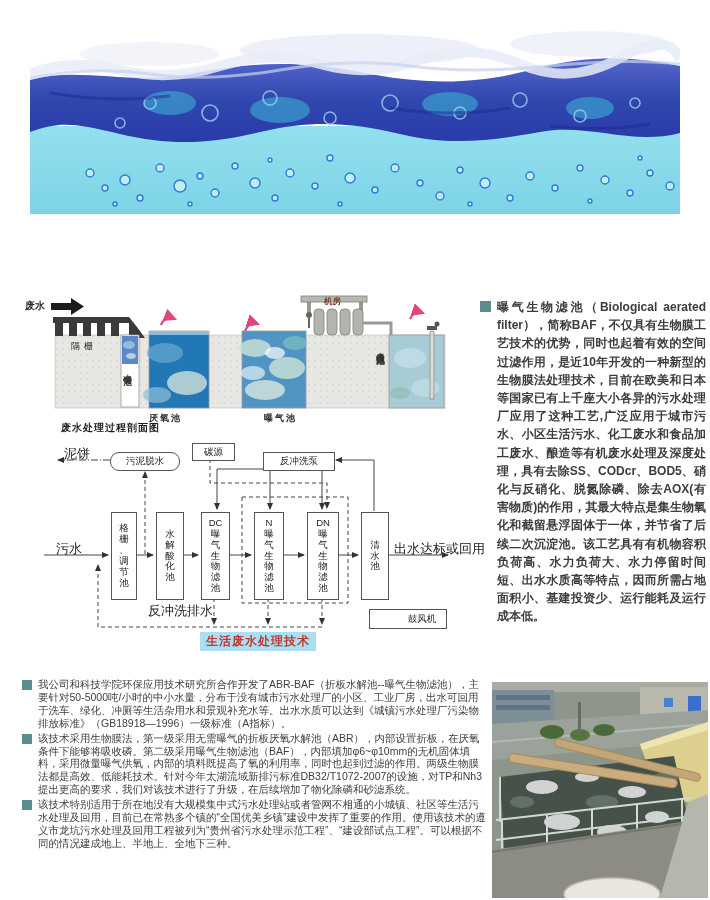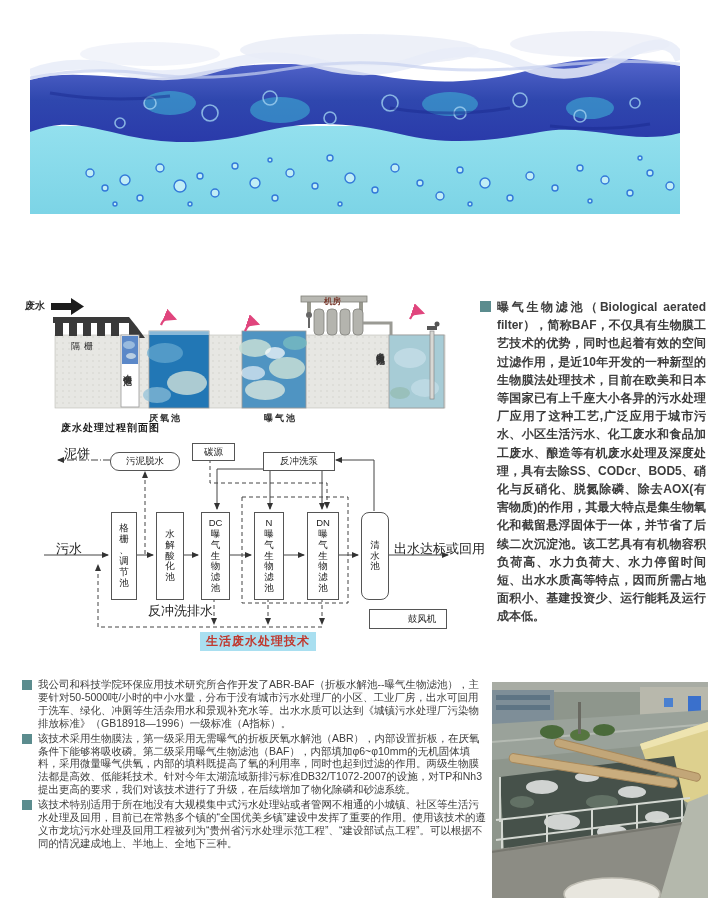--- a/index.html
+++ b/index.html
@@ -30,21 +30,21 @@
   .fbox .vtxt{display:inline-block;width:1.45em;word-break:break-all;line-break:anywhere;text-align:center;}
   .flabel{position:absolute;font-size:13px;color:#222;white-space:nowrap;}
   #fb-sludge{left:90px;top:12px;width:68px;height:17px;border-radius:9px;}
   #fb-carbon{left:172px;top:3px;width:41px;height:16px;}
   #fb-pump{left:243px;top:12px;width:70px;height:17px;}
   #fb-screen{left:91px;top:72px;width:24px;height:86px;}
   #fb-hydro{left:136px;top:72px;width:26px;height:86px;}
   #fb-dc{left:181px;top:72px;width:27px;height:86px;}
   #fb-n{left:234px;top:72px;width:28px;height:86px;}
   #fb-dn{left:287px;top:72px;width:30px;height:86px;}
-  #fb-clear{left:341px;top:72px;width:26px;height:86px;border-radius:8px;}
+  #fb-clear{left:341px;top:72px;width:26px;height:86px;}
   #fb-blower{left:349px;top:169px;width:48px;height:18px;padding-left:28px;}
   #fl-cake{left:44px;top:5px;}
   #fl-sewage{left:36px;top:100px;}
   #fl-effluent{left:374px;top:100px;font-size:13px;}
   #fl-drain{left:128px;top:162px;}
   #flow-title{position:absolute;left:180px;top:192px;background:#a9dff0;color:#c0392f;font-weight:bold;font-size:12px;padding:1px 6px;letter-spacing:1px;}
 
   
   #right-col{position:absolute;left:480px;top:298px;width:226px;}
   .bullet{position:absolute;left:0;top:3px;width:11px;height:11px;background:#5b8c8e;}

